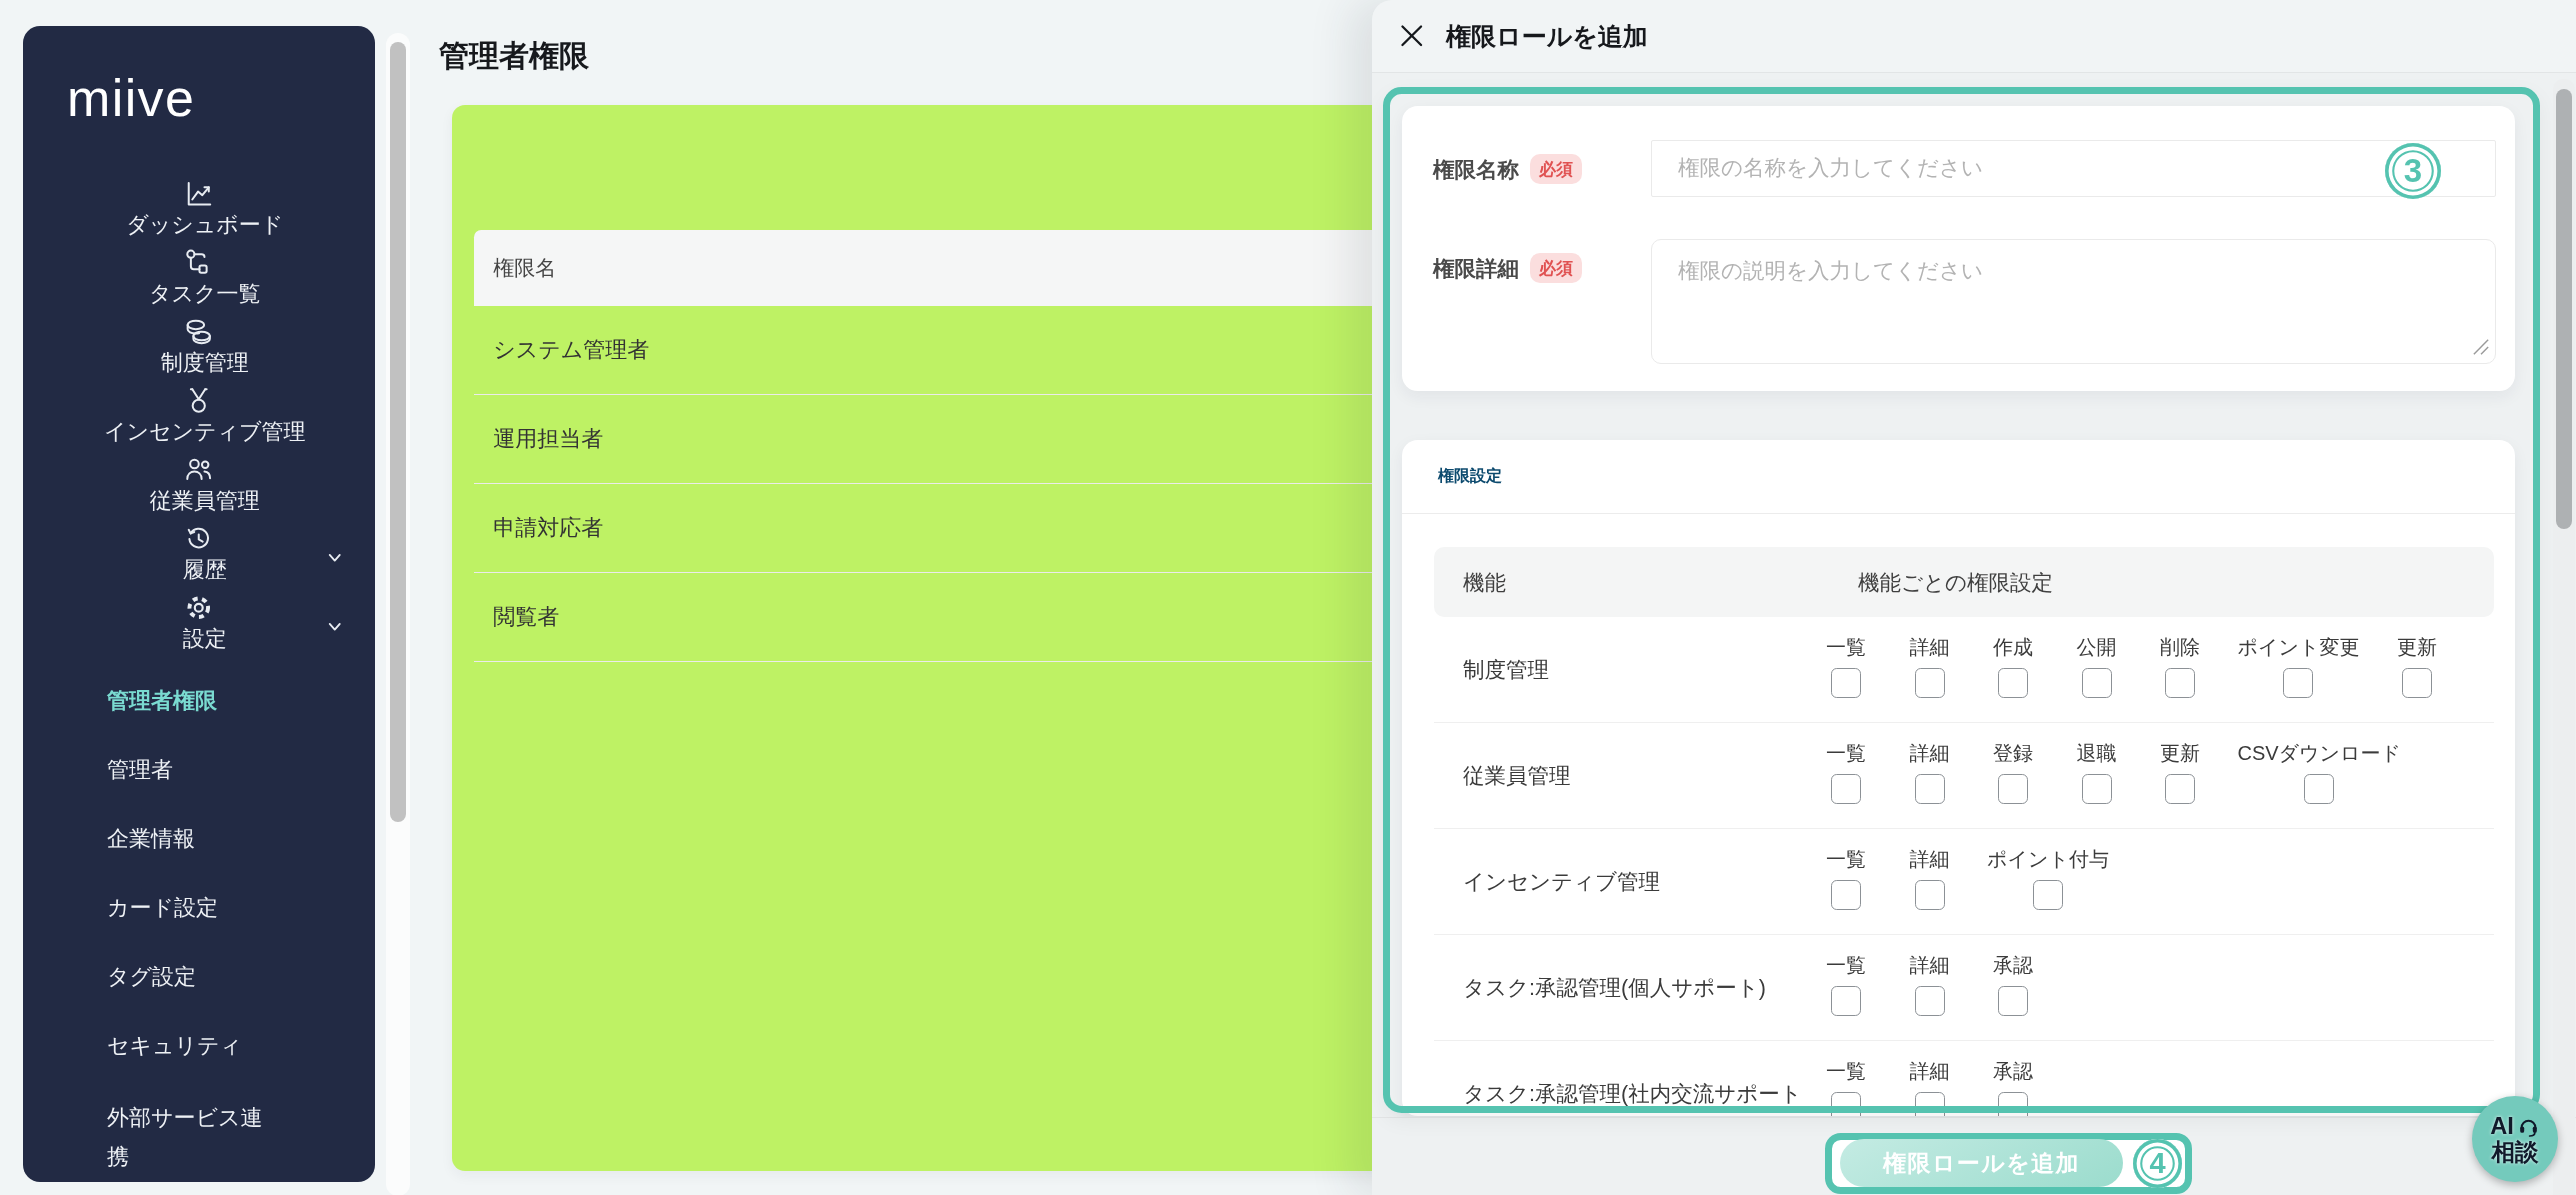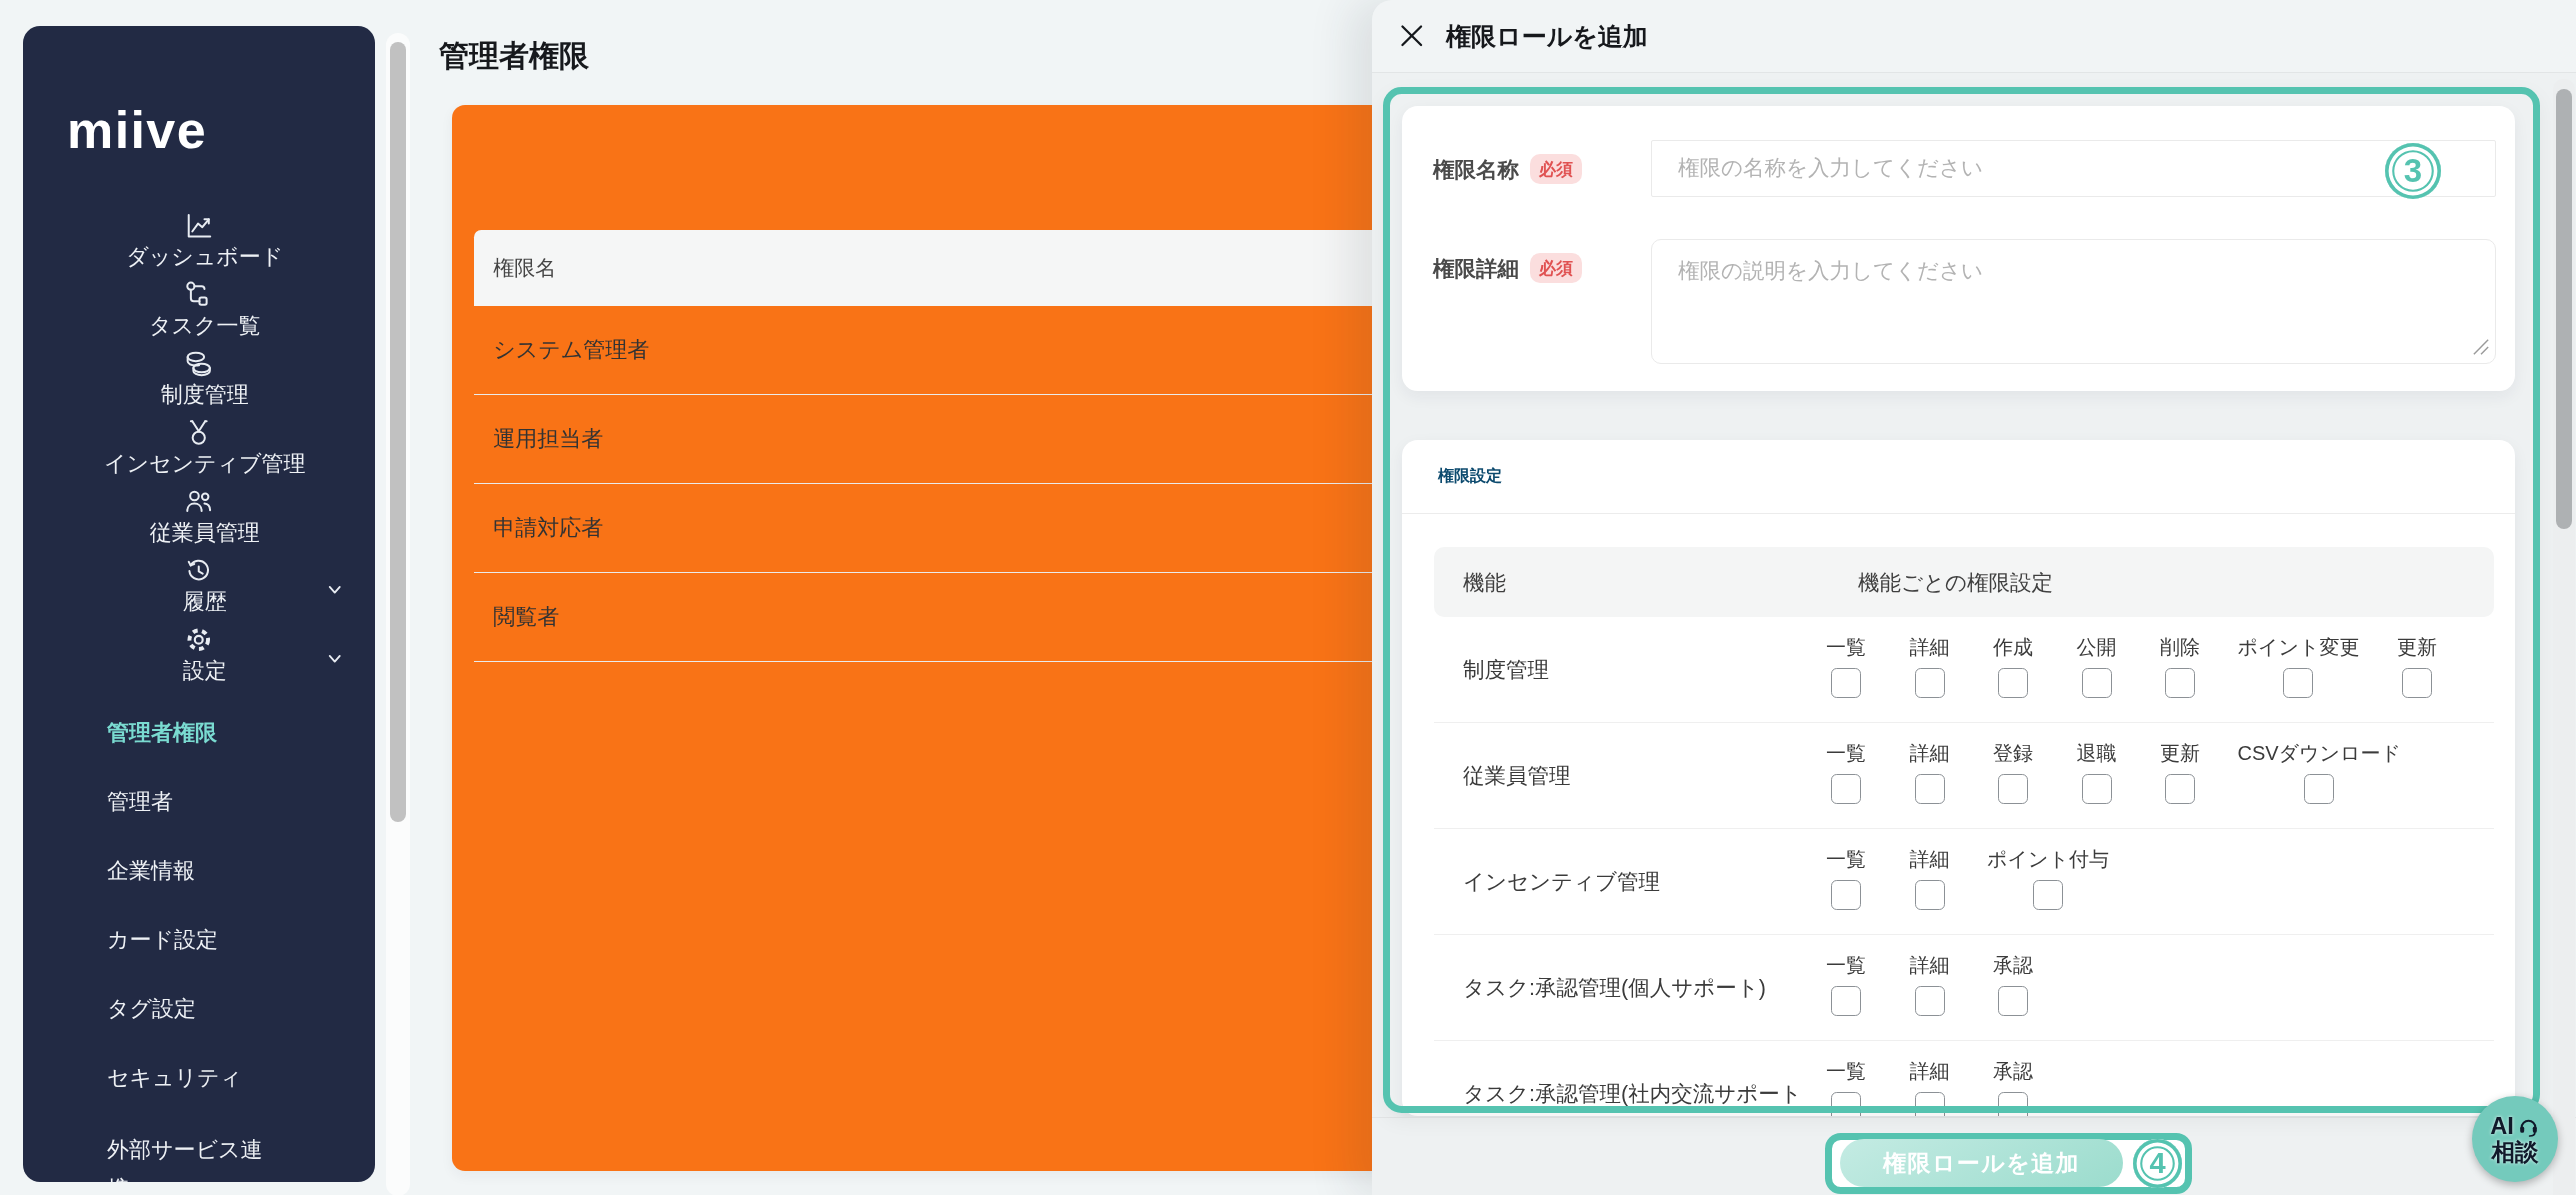--- a/index.html
+++ b/index.html
@@ -3,38 +3,38 @@
 <meta charset="utf-8">
 <style>
   * { margin:0; padding:0; box-sizing:border-box; }
   html,body { background:#eef1f2; }
   body { font-family:"Liberation Sans","DejaVu Sans",sans-serif; }
   .screen { position:relative; width:2576px; height:1196px; background:#f1f5f6; overflow:hidden; }
 
   
   .sidebar { position:absolute; left:23px; top:26px; width:352px; height:1156px;
              background:#222a44; border-radius:17px; color:#eef1f5; overflow:hidden; }
-  .logo { padding:42px 0 0 44px; font-size:52px; font-weight:700; letter-spacing:1.4px; color:#ffffff;margin-top:32px; }
+  .logo { padding:42px 0 0 44px; font-size:52px; font-weight:400; letter-spacing:1.4px; color:#ffffff; }
   .nav { margin-top:50px; }
   .nav-item { position:relative; height:69px; display:flex; align-items:center; cursor:pointer;flex-direction:column; }
   .nav-item .nav-icon { width:31.5px; height:31.5px; flex:0 0 31.5px; }
   .nav-item .nav-label { margin-left:11.4px; font-size:22px; color:#eef1f5; white-space:nowrap; }
   .nav-item .chevron { position:absolute; right:30px; top:50%; margin-top:-10.7px; width:21.5px; height:21.5px; }
   .sub-nav { margin-top:5.7px; }
   .sub-item { height:69px; display:flex; align-items:center; padding-left:84px; font-size:22px; color:#eef1f5; cursor:pointer; }
   .sub-item.active { color:#7adbd1; font-weight:700; }
   .sub-item.wrap { height:109px; align-items:flex-start; padding-top:17px; line-height:39px; width:258px; white-space:normal; }
 
   
   .page-scrollbar { position:absolute; left:386px; top:33px; width:24px; height:1163px; background:#fbfcfc; border-radius:12px; }
   .page-scrollbar .thumb { position:absolute; left:4.3px; top:8.6px; width:15.7px; height:780px; background:#c1c1c1; border-radius:7.9px; }
 
   
   .page-title { position:absolute; left:439px; top:36px; font-size:30px; font-weight:700; color:#17191d; }
-  .main-card { position:absolute; left:452px; top:105px; width:1431px; height:1066px; background:#f97316;
+  .main-card { position:absolute; left:452px; top:105px; width:1431px; height:1066px; background:#bef264;
                border-radius:13px; box-shadow:0 4.3px 13px rgba(30,40,60,.05); overflow:hidden; }
   .roles-table { margin:125px 0 0 22px; }
   .roles-thead { height:76px; background:#f5f6f6; border-radius:7.2px 7.2px 0 0; display:flex; align-items:center;
                  padding-left:19.3px; font-size:21px; color:#454545; }
   .role-row { height:89px; display:flex; align-items:center; padding-left:19.3px; font-size:22px; color:#333333;
               border-bottom:0.7px solid #ebebeb; cursor:pointer; }
 
   
   .drawer { position:absolute; left:1372px; top:0; width:1204px; height:1196px; background:#eef1f2;
             border-top-left-radius:20px; box-shadow:-21.5px 0 43px rgba(40,50,60,.10); overflow:hidden; }

